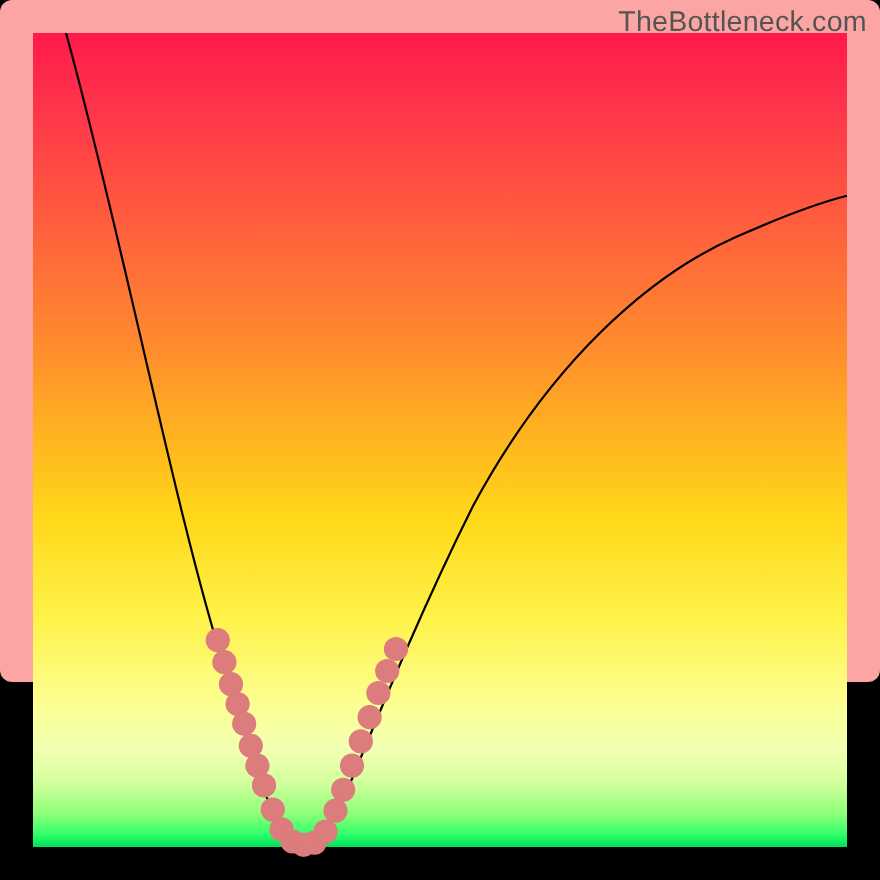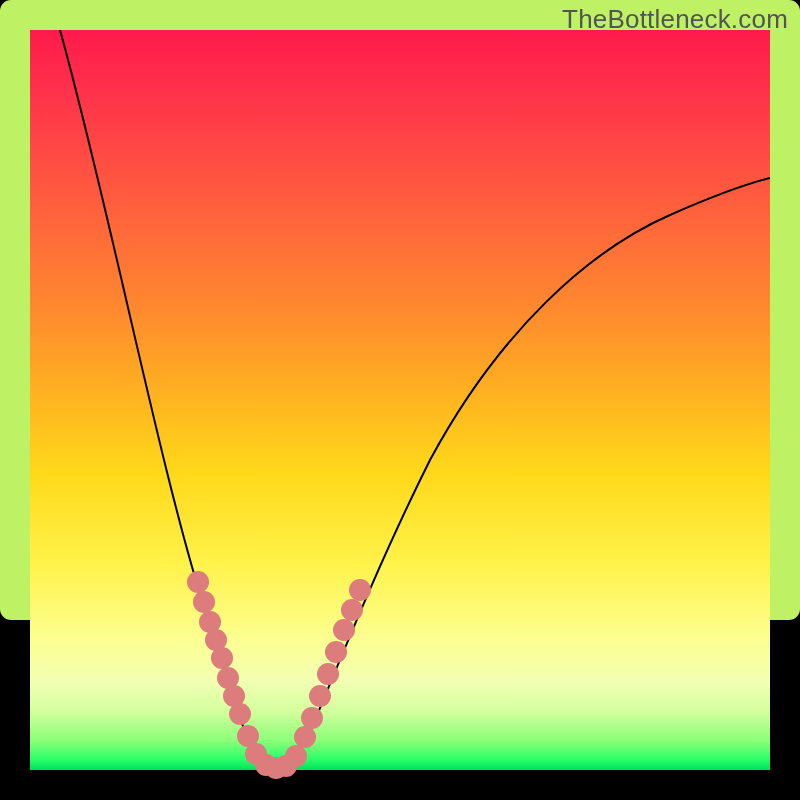--- a/index.html
+++ b/index.html
@@ -8,21 +8,21 @@
     width: 800px;
     height: 800px;
     background: #000;
     font-family: Arial, Helvetica, sans-serif;
     overflow: hidden;
   }
   .outer {
     position: relative;
     width: 800px;
     height: 620px;
-    background: #bef264;
+    background: #fca5a5;
     border-radius: 11px;
   }
   .plot {
     position: absolute;
     left: 30px;
     top: 30px;
     width: 740px;
     height: 740px;
     background: linear-gradient(to bottom,
       #ff1a4b 0%,

